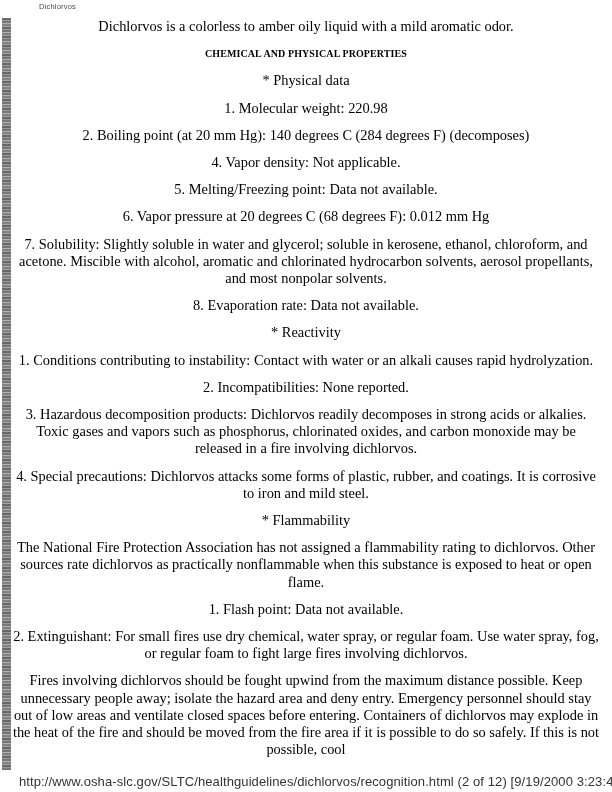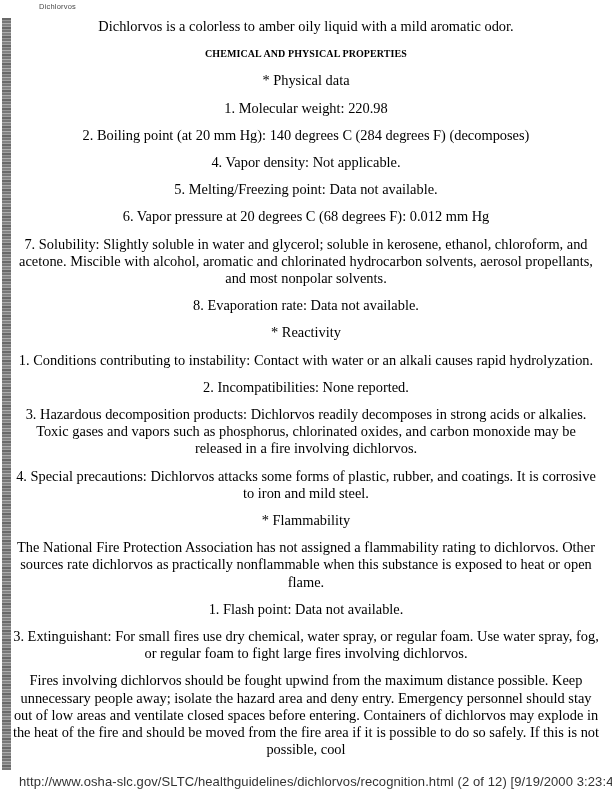--- a/index.html
+++ b/index.html
@@ -112,19 +112,19 @@
   <p class="blk">1. Conditions contributing to instability: Contact with water or an alkali causes rapid hydrolyzation.</p>
   <p class="blk">2. Incompatibilities: None reported.</p>
   <p class="blk">3. Hazardous decomposition products: Dichlorvos readily decomposes in strong acids or alkalies. Toxic gases and vapors such as phosphorus, chlorinated oxides, and carbon monoxide may be released in a fire involving dichlorvos.</p>
   <p class="blk">4. Special precautions: Dichlorvos attacks some forms of plastic, rubber, and coatings. It is corrosive to iron and mild steel.</p>
 
   <p class="blk sub">* Flammability</p>
 
   <p class="blk para">The National Fire Protection Association has not assigned a flammability rating to dichlorvos. Other sources rate dichlorvos as practically nonflammable when this substance is exposed to heat or open flame.</p>
 
   <p class="blk">1. Flash point: Data not available.</p>
-  <p class="blk">3. Extinguishant: For small fires use dry chemical, water spray, or regular foam. Use water spray, fog, or regular foam to fight large fires involving dichlorvos.</p>
+  <p class="blk">2. Extinguishant: For small fires use dry chemical, water spray, or regular foam. Use water spray, fog, or regular foam to fight large fires involving dichlorvos.</p>
 
   <p class="blk para">Fires involving dichlorvos should be fought upwind from the maximum distance possible. Keep unnecessary people away; isolate the hazard area and deny entry. Emergency personnel should stay out of low areas and ventilate closed spaces before entering. Containers of dichlorvos may explode in the heat of the fire and should be moved from the fire area if it is possible to do so safely. If this is not possible, cool</p>
 
 </div>
 
 <div id="page-footer">http://www.osha-slc.gov/SLTC/healthguidelines/dichlorvos/recognition.html (2 of 12) [9/19/2000 3:23:48 PM]</div>
 
 </body></html>

